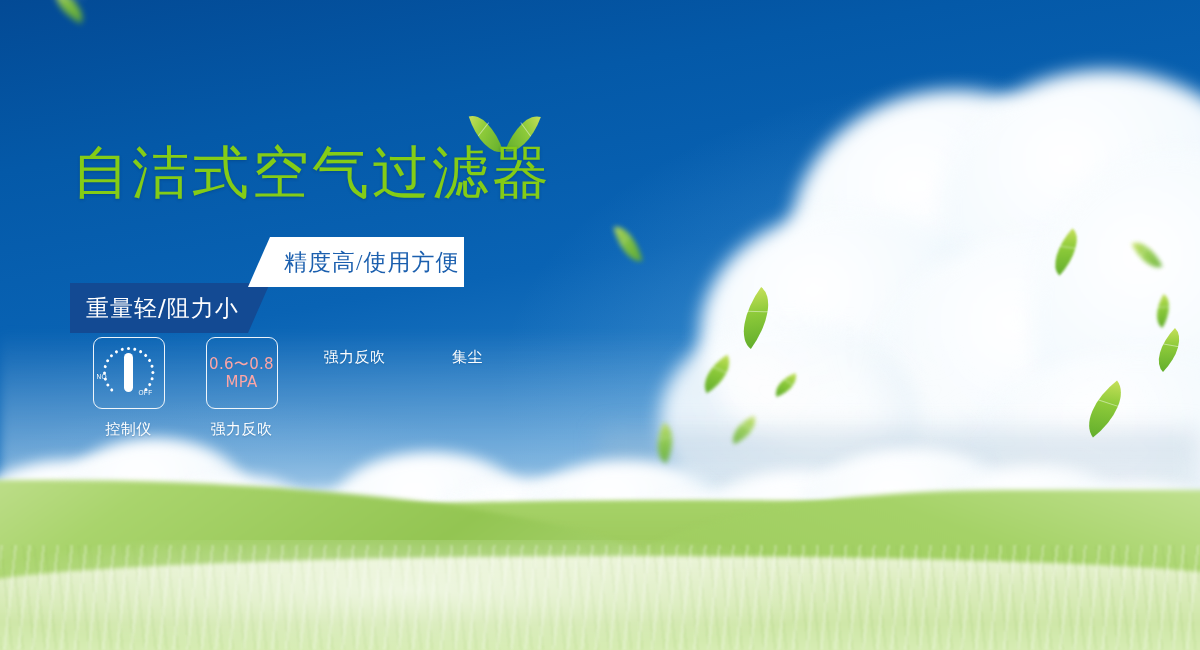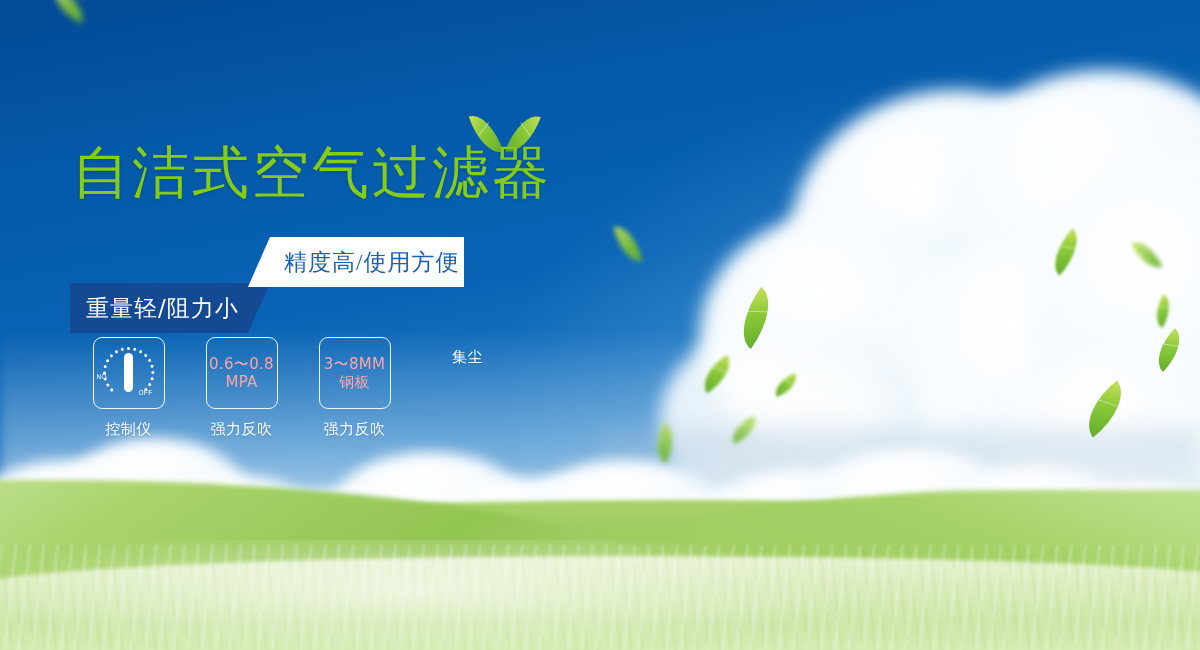--- a/index.html
+++ b/index.html
@@ -367,24 +367,20 @@
     <div class="feature">
       <div class="fbox">
         <div class="ftext">0.6〜0.8</div>
         <div class="ftext">MPA</div>
       </div>
       <div class="flabel">强力反吹</div>
     </div>
 
 
     <div class="feature">
-      <div class="fbox">
-        <div class="ftext">3〜8MM</div>
-        <div class="ftext">钢板</div>
-      </div>
       <div class="flabel">强力反吹</div>
     </div>
 
     <div class="feature">
       <div class="flabel">集尘</div>
     </div>
 
   </div>
 </div>
 

